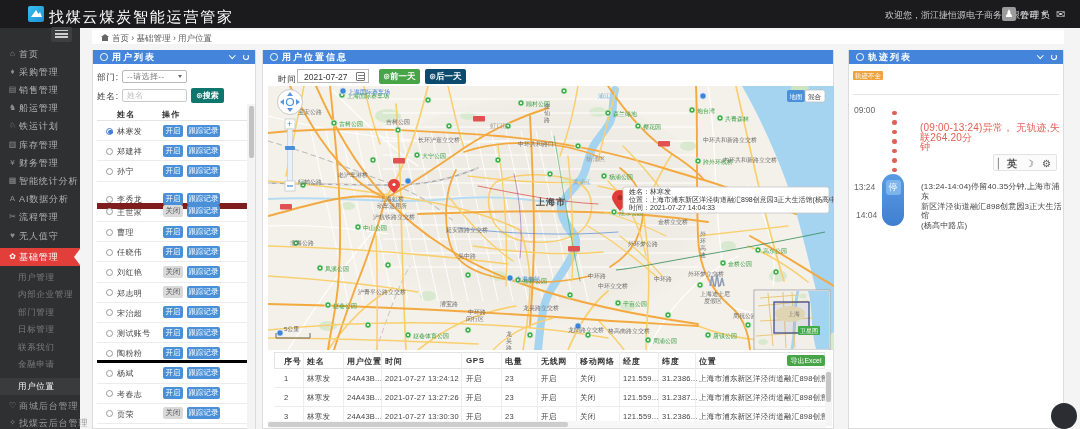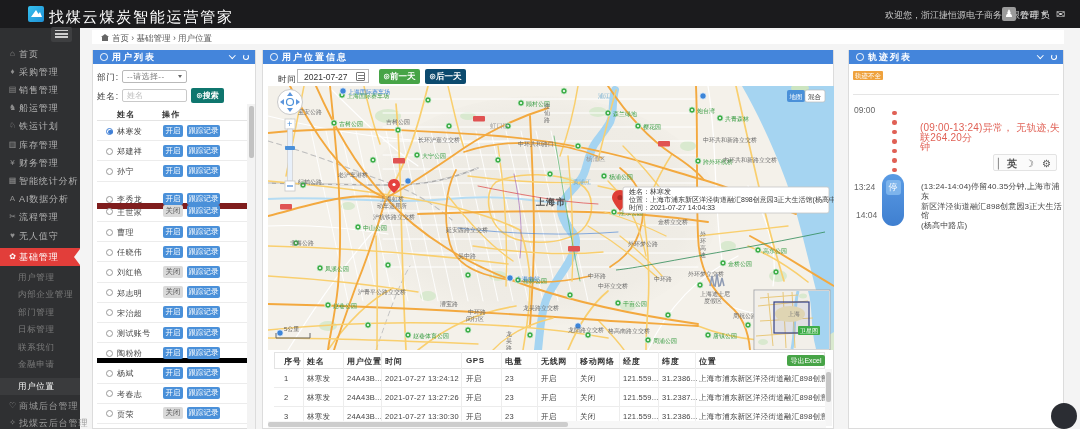--- a/index.html
+++ b/index.html
@@ -218,21 +218,21 @@
       <span style="position:absolute;left:20px;top:5px;letter-spacing:.05em">宋治超</span>
       <span style="position:absolute;left:66px;top:3.5px;width:20px;height:12px;background:#4a90d9;border-radius:2px;color:#fff;font-size:7.5px;line-height:12px;text-align:center">开启</span>
       <span style="position:absolute;left:90px;top:3.5px;width:33px;height:12px;background:#4a90d9;border-radius:2px;color:#fff;font-size:7.5px;line-height:12px;text-align:center">跟踪记录</span>
     </div>
     <div class="abs" style="left:4px;top:273.0px;width:154px;height:20.2px;border-bottom:1px solid #ececec;font-size:8px;color:#444">
       <span style="position:absolute;left:9px;top:6.5px;width:7px;height:7px;border:1px solid #999;border-radius:50%;background:#fff"></span>
       <span style="position:absolute;left:20px;top:5px;letter-spacing:.05em">测试账号</span>
       <span style="position:absolute;left:66px;top:3.5px;width:20px;height:12px;background:#4a90d9;border-radius:2px;color:#fff;font-size:7.5px;line-height:12px;text-align:center">开启</span>
       <span style="position:absolute;left:90px;top:3.5px;width:33px;height:12px;background:#4a90d9;border-radius:2px;color:#fff;font-size:7.5px;line-height:12px;text-align:center">跟踪记录</span>
     </div>
-    <div class="abs" style="left:4px;top:293.2px;width:154px;height:20.2px;border-bottom:5px solid #000000;font-size:8px;color:#444">
+    <div class="abs" style="left:4px;top:293.2px;width:154px;height:20.2px;border-bottom:3px solid #000000;font-size:8px;color:#444">
       <span style="position:absolute;left:9px;top:6.5px;width:7px;height:7px;border:1px solid #999;border-radius:50%;background:#fff"></span>
       <span style="position:absolute;left:20px;top:5px;letter-spacing:.05em">陶粉粉</span>
       <span style="position:absolute;left:66px;top:3.5px;width:20px;height:12px;background:#4a90d9;border-radius:2px;color:#fff;font-size:7.5px;line-height:12px;text-align:center">开启</span>
       <span style="position:absolute;left:90px;top:3.5px;width:33px;height:12px;background:#4a90d9;border-radius:2px;color:#fff;font-size:7.5px;line-height:12px;text-align:center">跟踪记录</span>
     </div>
     <div class="abs" style="left:4px;top:313.4px;width:154px;height:20.2px;border-bottom:1px solid #ececec;font-size:8px;color:#444">
       <span style="position:absolute;left:9px;top:6.5px;width:7px;height:7px;border:1px solid #999;border-radius:50%;background:#fff"></span>
       <span style="position:absolute;left:20px;top:5px;letter-spacing:.05em">杨斌</span>
       <span style="position:absolute;left:66px;top:3.5px;width:20px;height:12px;background:#4a90d9;border-radius:2px;color:#fff;font-size:7.5px;line-height:12px;text-align:center">开启</span>
       <span style="position:absolute;left:90px;top:3.5px;width:33px;height:12px;background:#4a90d9;border-radius:2px;color:#fff;font-size:7.5px;line-height:12px;text-align:center">跟踪记录</span>

